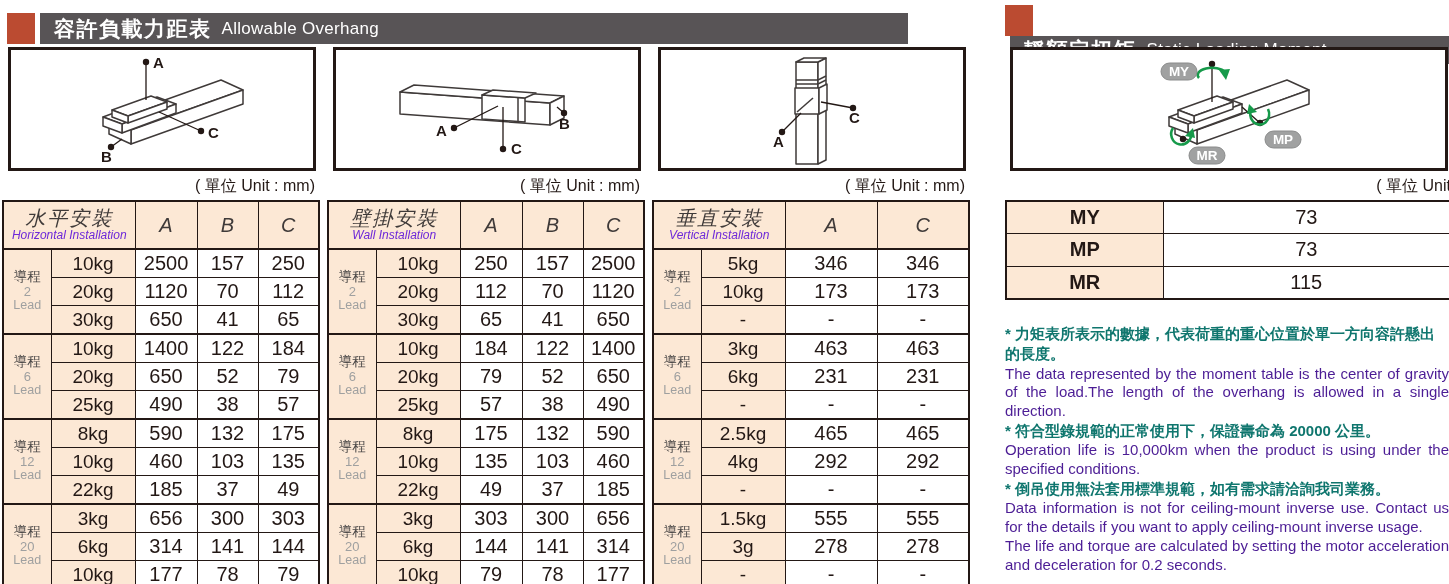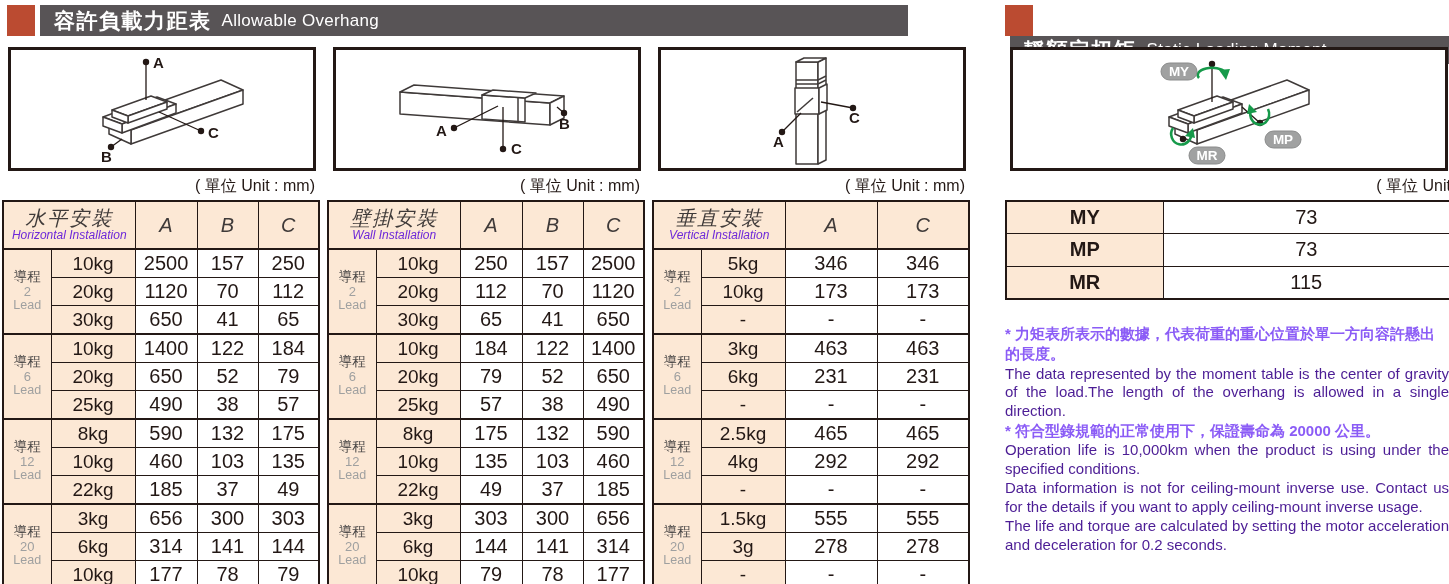--- a/index.html
+++ b/index.html
@@ -33,29 +33,29 @@
   td.lead .le{font-size:12.5px;color:#9fa0a0;line-height:1.1;}
   td.load{background:#fce8d5;font-size:19px;color:#231815;}
   td.val{background:#fff;font-size:20px;color:#231815;}
   
   table.mt{position:absolute;left:1005px;top:200px;width:444px;height:100px;border-collapse:collapse;table-layout:fixed;border:2px solid #231815;}
   table.mt th,table.mt td{border:1px solid #231815;padding:0;text-align:center;vertical-align:middle;}
   table.mt th{background:#fce8d5;font-size:20px;font-weight:bold;color:#231815;}
   table.mt td{background:#fff;font-size:20px;color:#231815;}
   
   .notes{position:absolute;left:1005px;top:324px;width:444px;}
-  .note .nzh{color:#8b5cf6;font-weight:bold;font-size:15px;line-height:1.35;}
+  .note .nzh{color:#0f766e;font-weight:bold;font-size:15px;line-height:1.35;}
   .note .nen{color:#4c1d95;font-size:15px;line-height:1.26;text-align:justify;}
 </style>
 </head>
 <body>
 
 <div class="canvas">
 
-  <div class="hbar" style="left:7px;width:901px;">
+  <div class="hbar" style="left:7px;width:901px;margin-top:8px;">
     <div class="sq"></div>
     <div class="bar">
       <span class="zh">容許負載力距表</span>
       <span class="en">Allowable Overhang</span>
     </div>
   </div>
   <div class="hbar" style="left:1005px;width:444px;flex-direction:column;">
     <div class="sq"></div>
     <div class="bar">
       <span class="zh">靜額定扭矩</span>
@@ -546,20 +546,21 @@
   <div class="notes">
     <div class="note">
       <div class="nzh">* 力矩表所表示的數據，代表荷重的重心位置於單一方向容許懸出的長度。</div>
       <div class="nen">The data represented by the moment table is the center of gravity of the load.The length of the overhang is allowed in a single direction.</div>
     </div>
     <div class="note">
       <div class="nzh">* 符合型錄規範的正常使用下，保證壽命為 20000 公里。</div>
       <div class="nen">Operation life is 10,000km when the product is using under the specified conditions.</div>
     </div>
     <div class="note">
+      <div class="nzh">* 倒吊使用無法套用標準規範，如有需求請洽詢我司業務。</div>
       <div class="nen">Data information is not for ceiling-mount inverse use. Contact us for the details if you want to apply ceiling-mount inverse usage.</div>
     </div>
     <div class="note">
       <div class="nen">The life and torque are calculated by setting the motor acceleration and deceleration for 0.2 seconds.</div>
     </div>
   </div>
 
 </div>
 
 </body></html>

